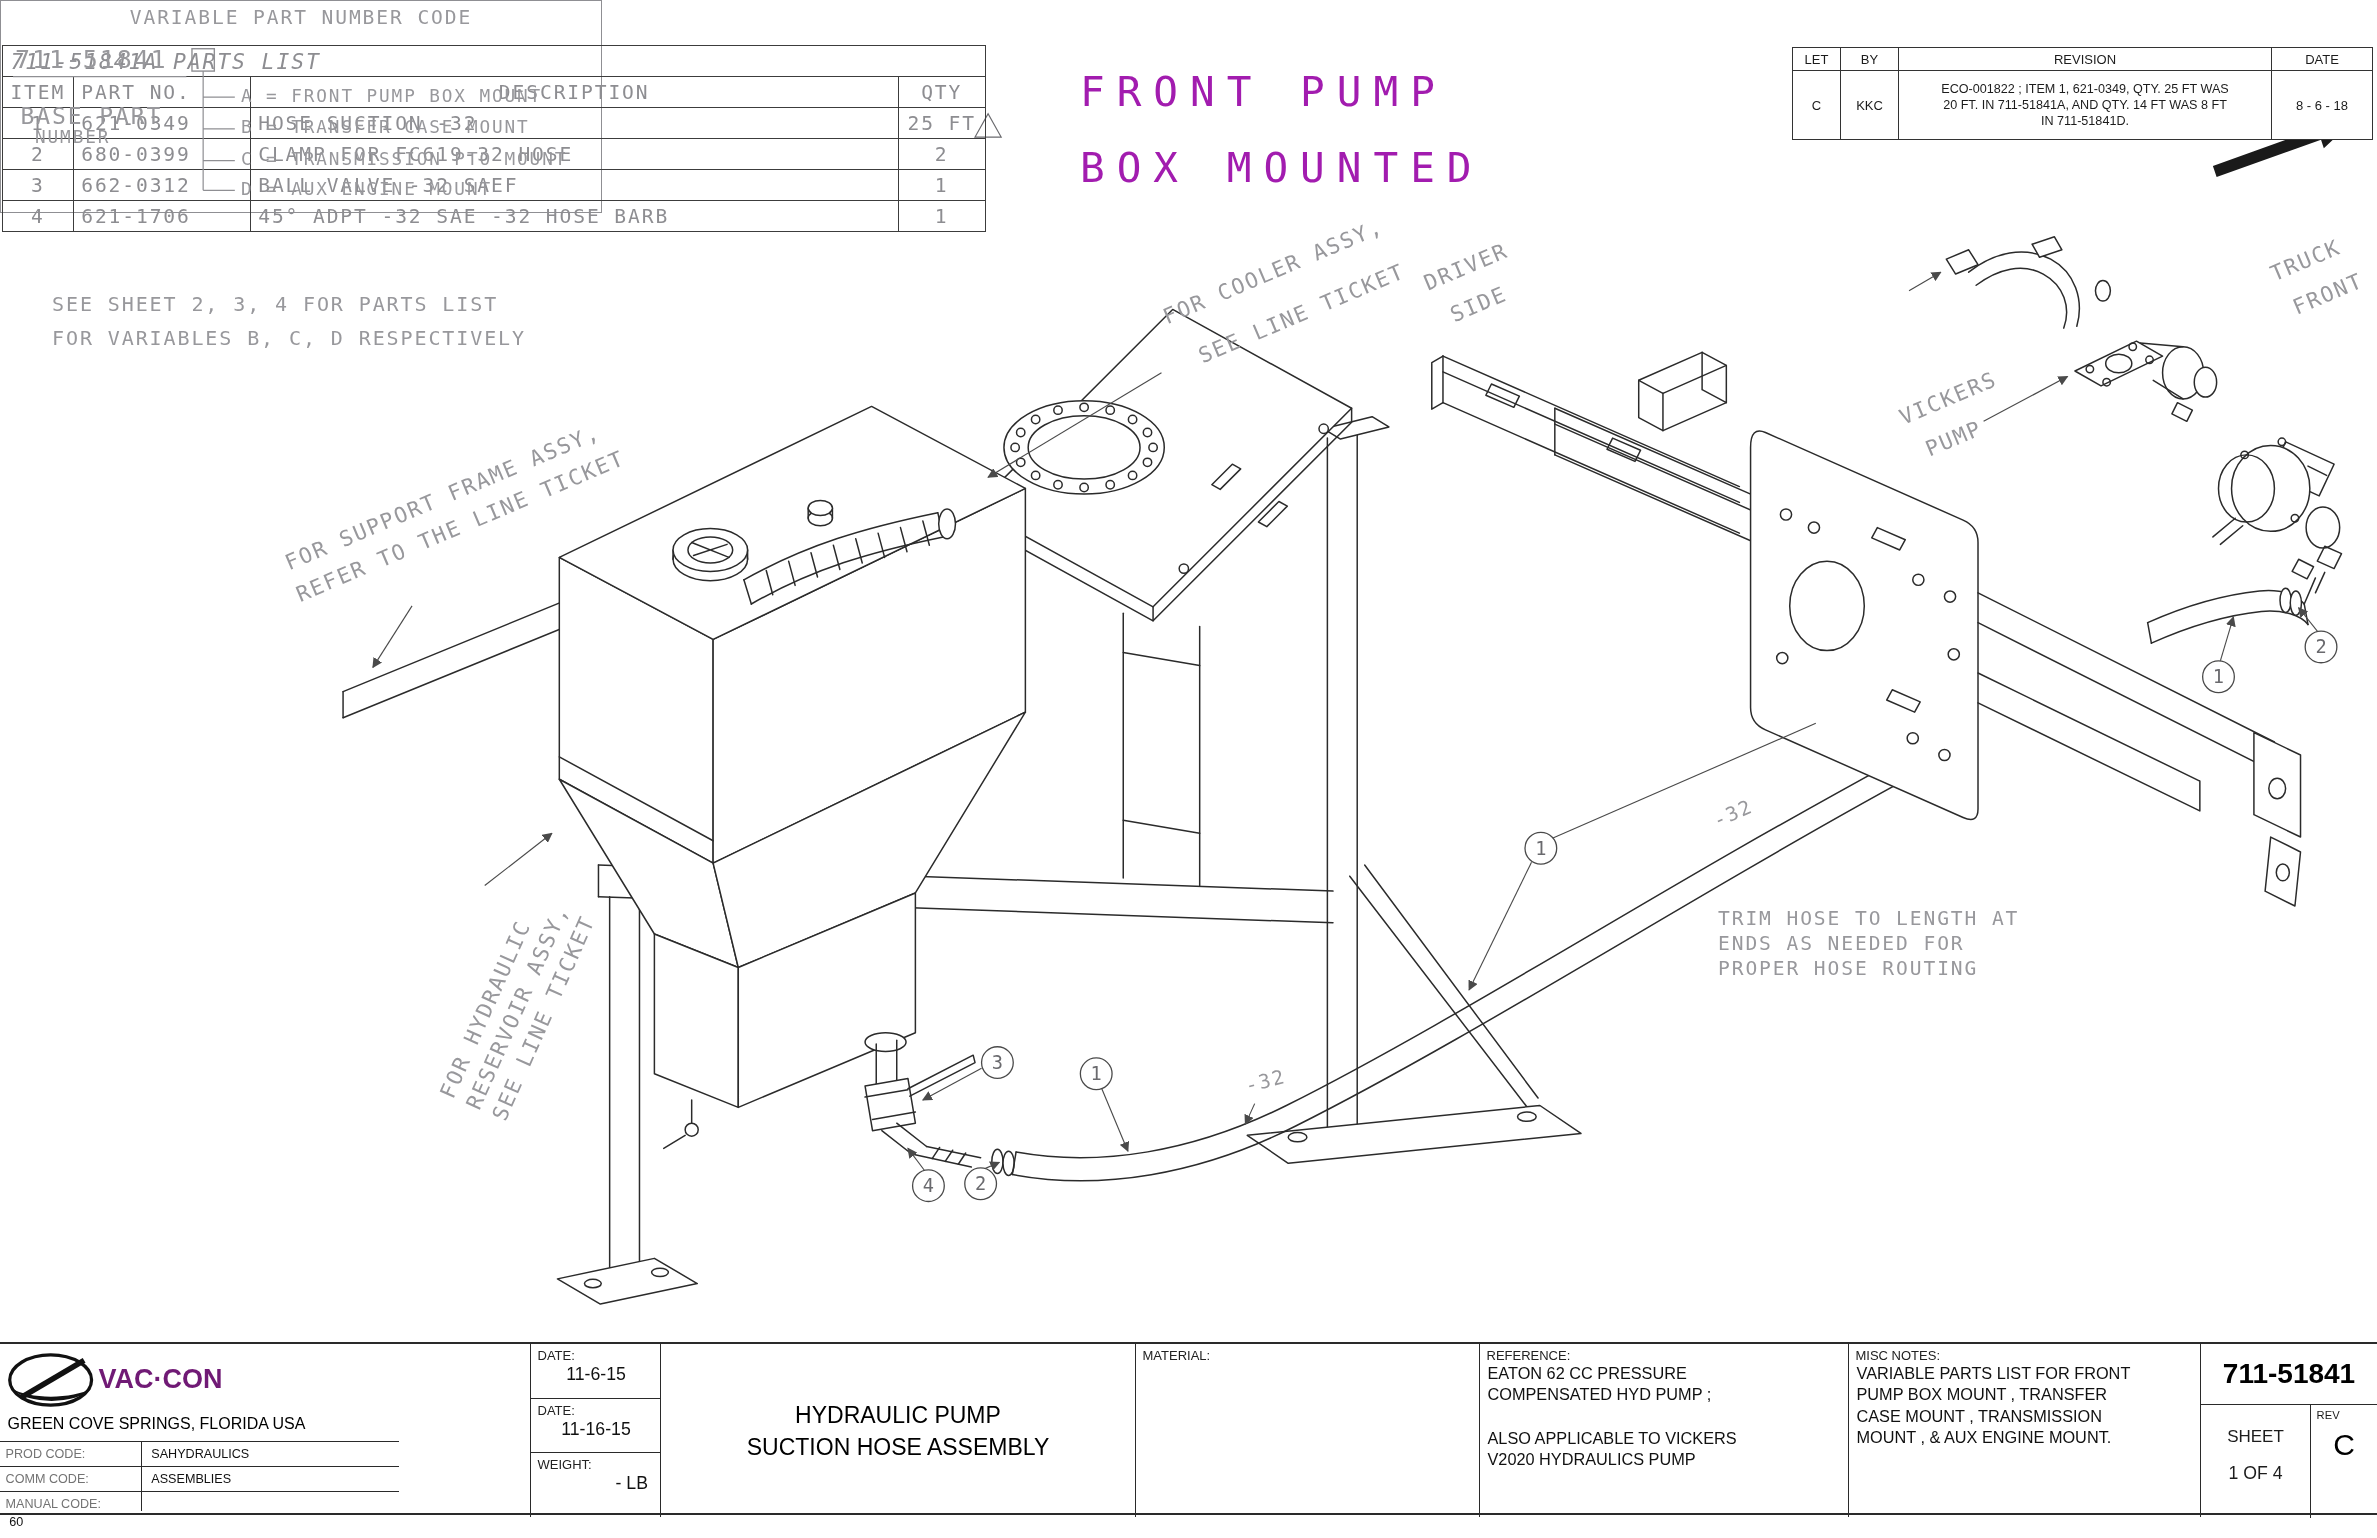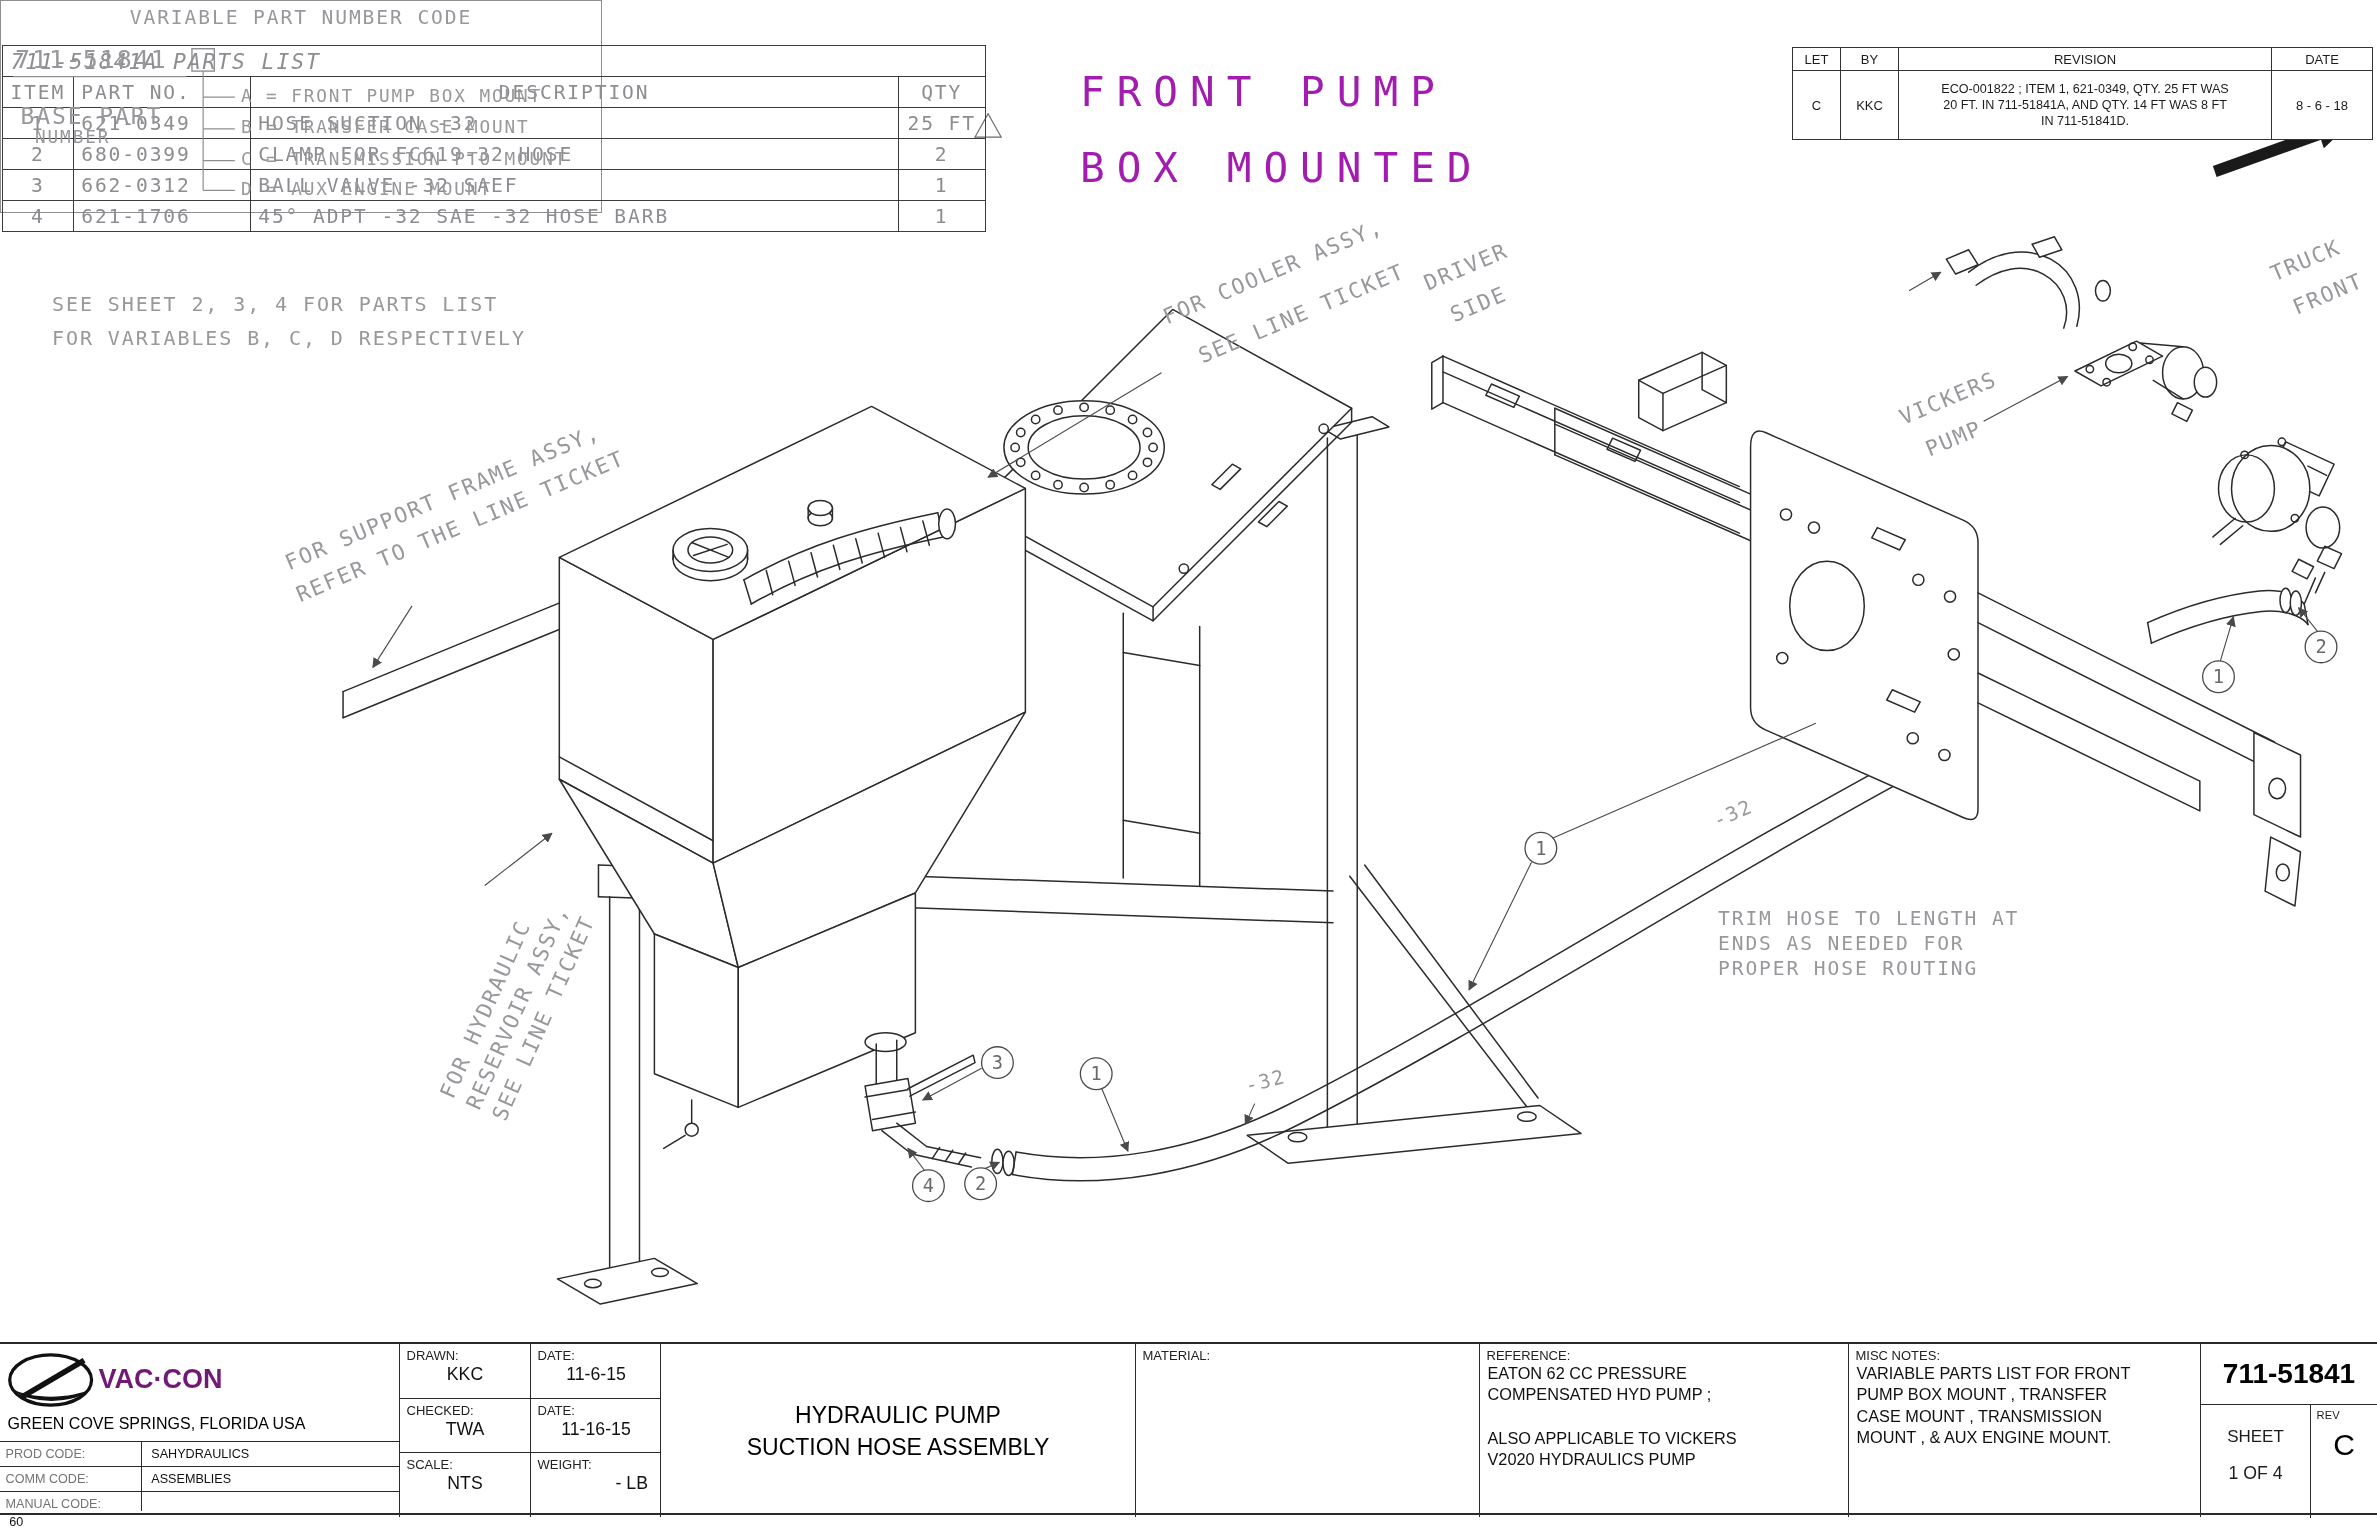--- a/index.html
+++ b/index.html
@@ -455,34 +455,20 @@
     <div class="row" style="top:122px; height:25px; display:flex;">
       <div style="width:142px; border-right:1.1px solid #2a2a2a;" class="codelbl">COMM CODE:</div>
       <div class="codeval">ASSEMBLIES</div>
     </div>
     <div class="row" style="top:147px; height:26px; display:flex;flex-direction:column;">
       <div style="width:142px; border-right:1.1px solid #2a2a2a;" class="codelbl">MANUAL CODE:</div>
       <div class="codeval">60</div>
     </div>
   </div>
 
-  <div class="cell" style="left:399px; width:131px;">
-    <div style="height:54px;">
-      <div class="lbl">DRAWN:</div>
-      <div class="val">KKC</div>
-    </div>
-    <div class="row" style="top:54px; height:54px;">
-      <div class="lbl">CHECKED:</div>
-      <div class="val">TWA</div>
-    </div>
-    <div class="row" style="top:108px; height:65px;">
-      <div class="lbl">SCALE:</div>
-      <div class="val">NTS</div>
-    </div>
-  </div>
 
   <div class="cell" style="left:530px; width:131px;">
     <div style="height:54px;">
       <div class="lbl">DATE:</div>
       <div class="val">11-6-15</div>
     </div>
     <div class="row" style="top:54px; height:54px;">
       <div class="lbl">DATE:</div>
       <div class="val">11-16-15</div>
     </div>

